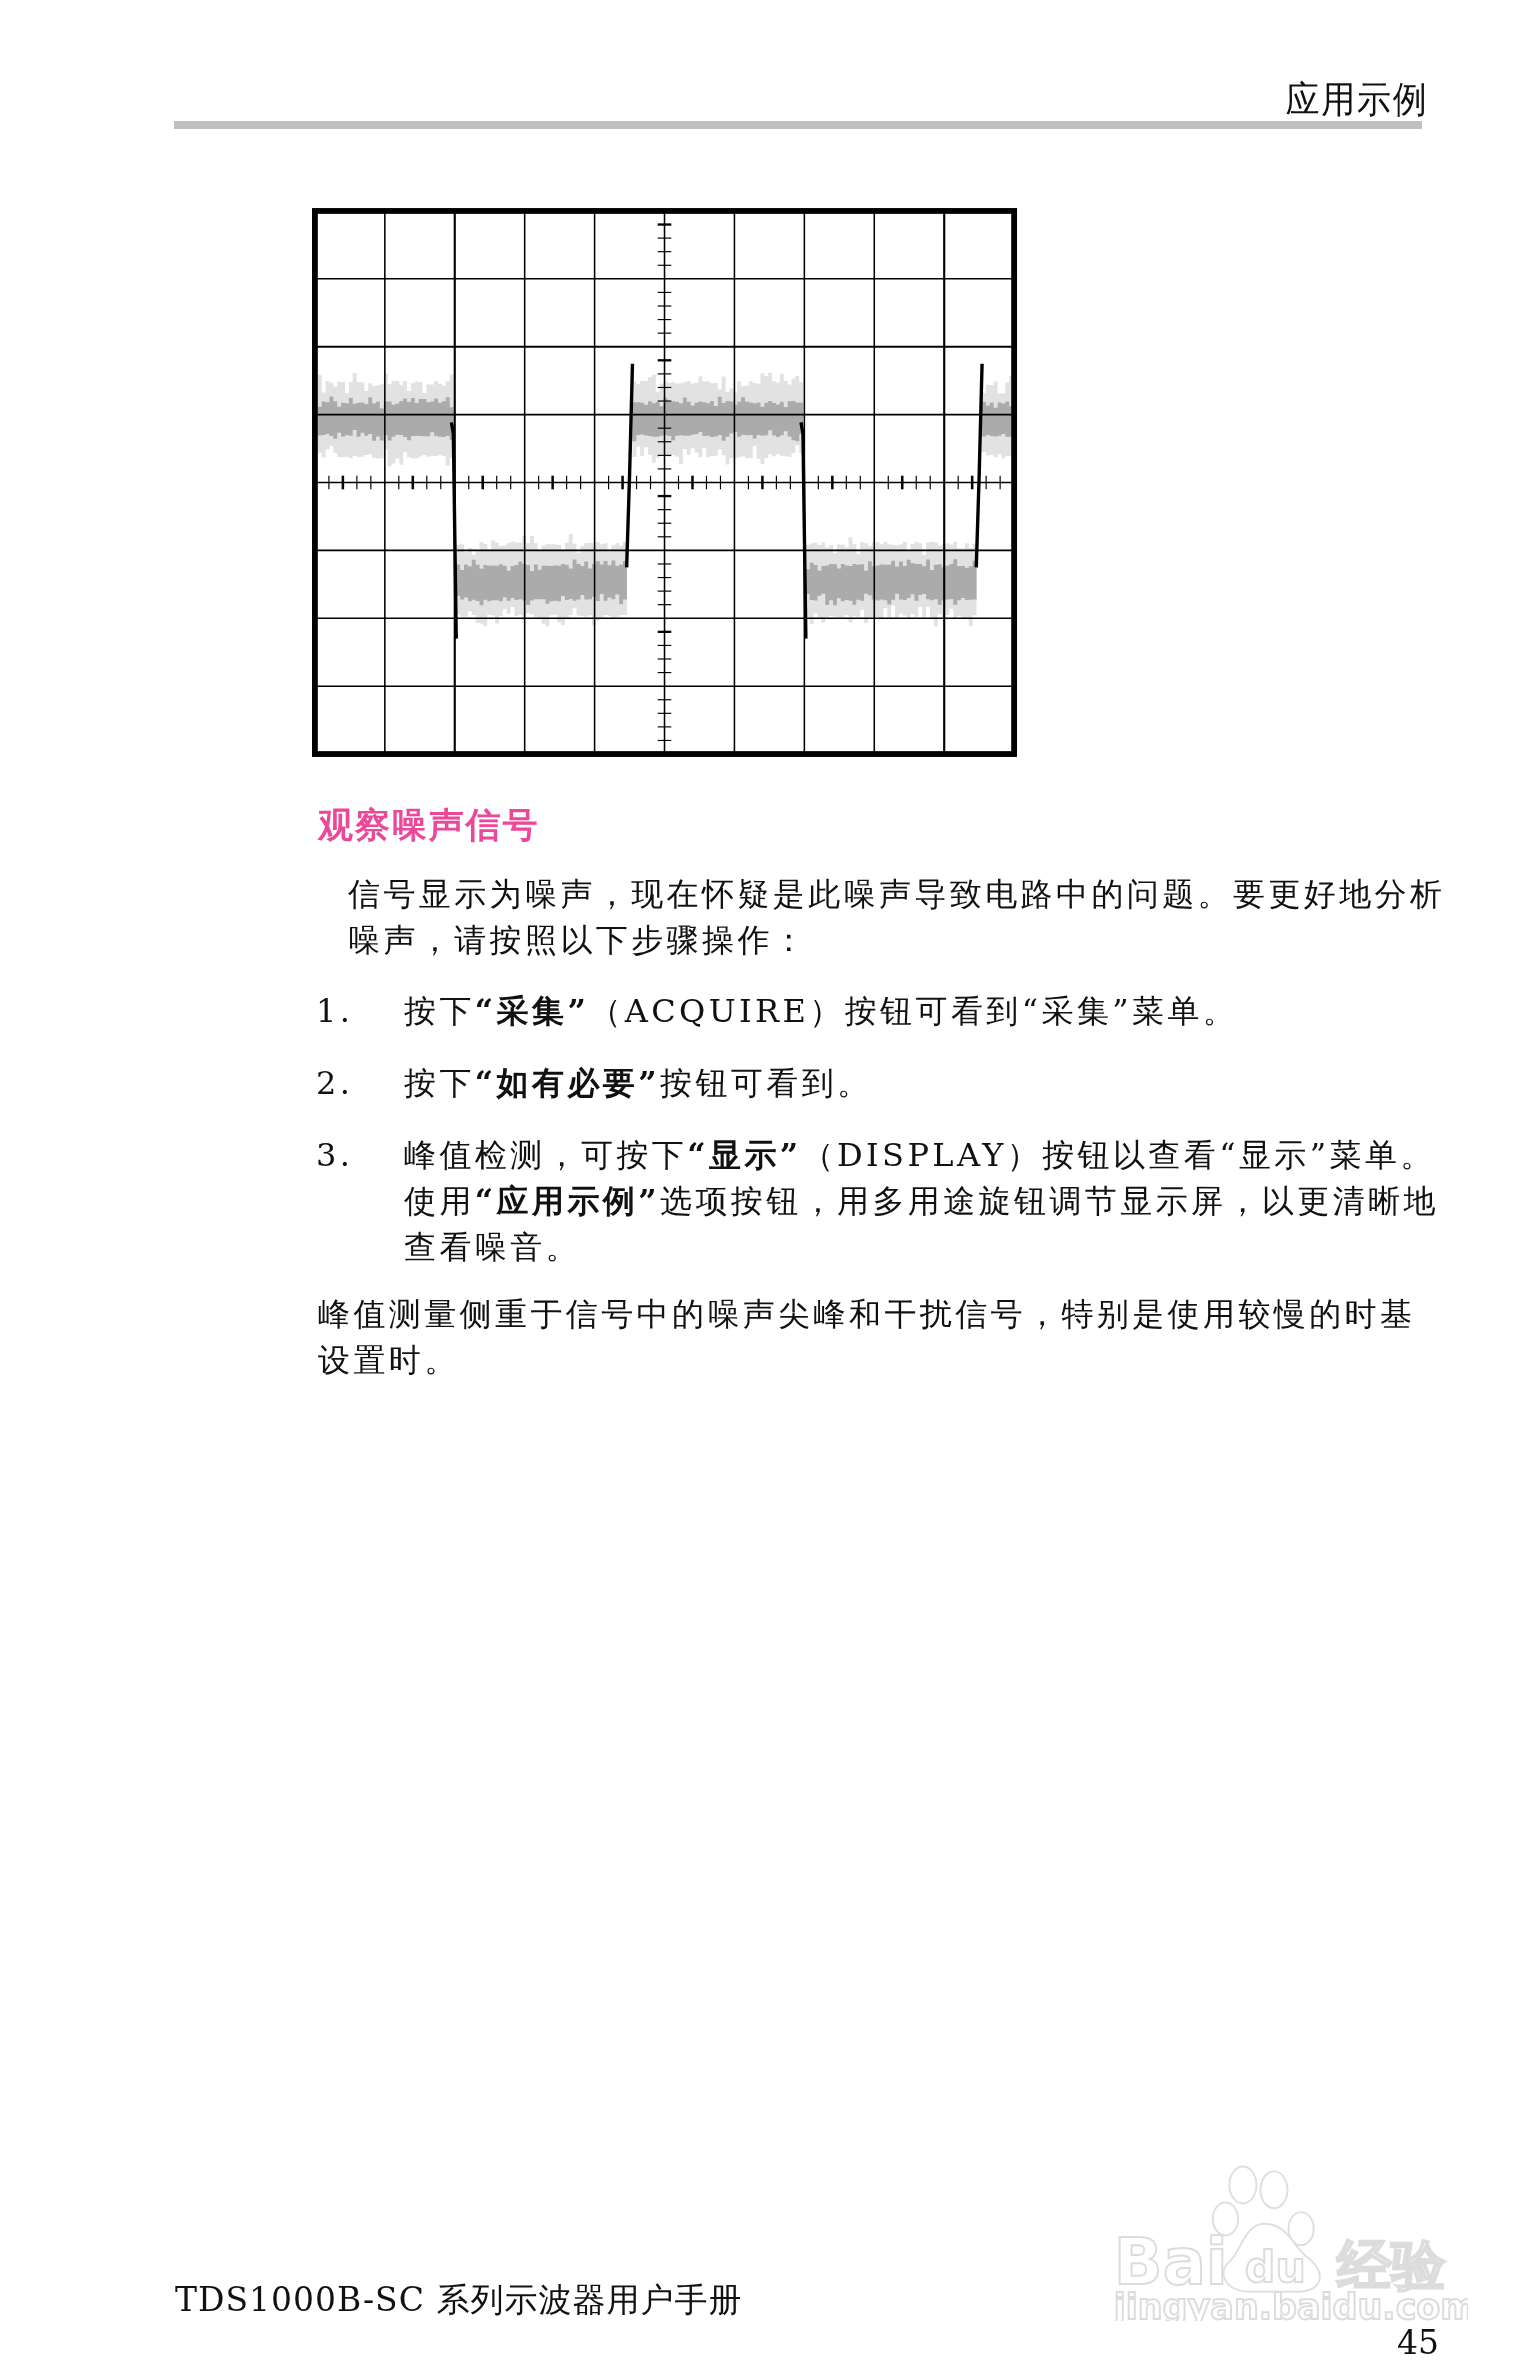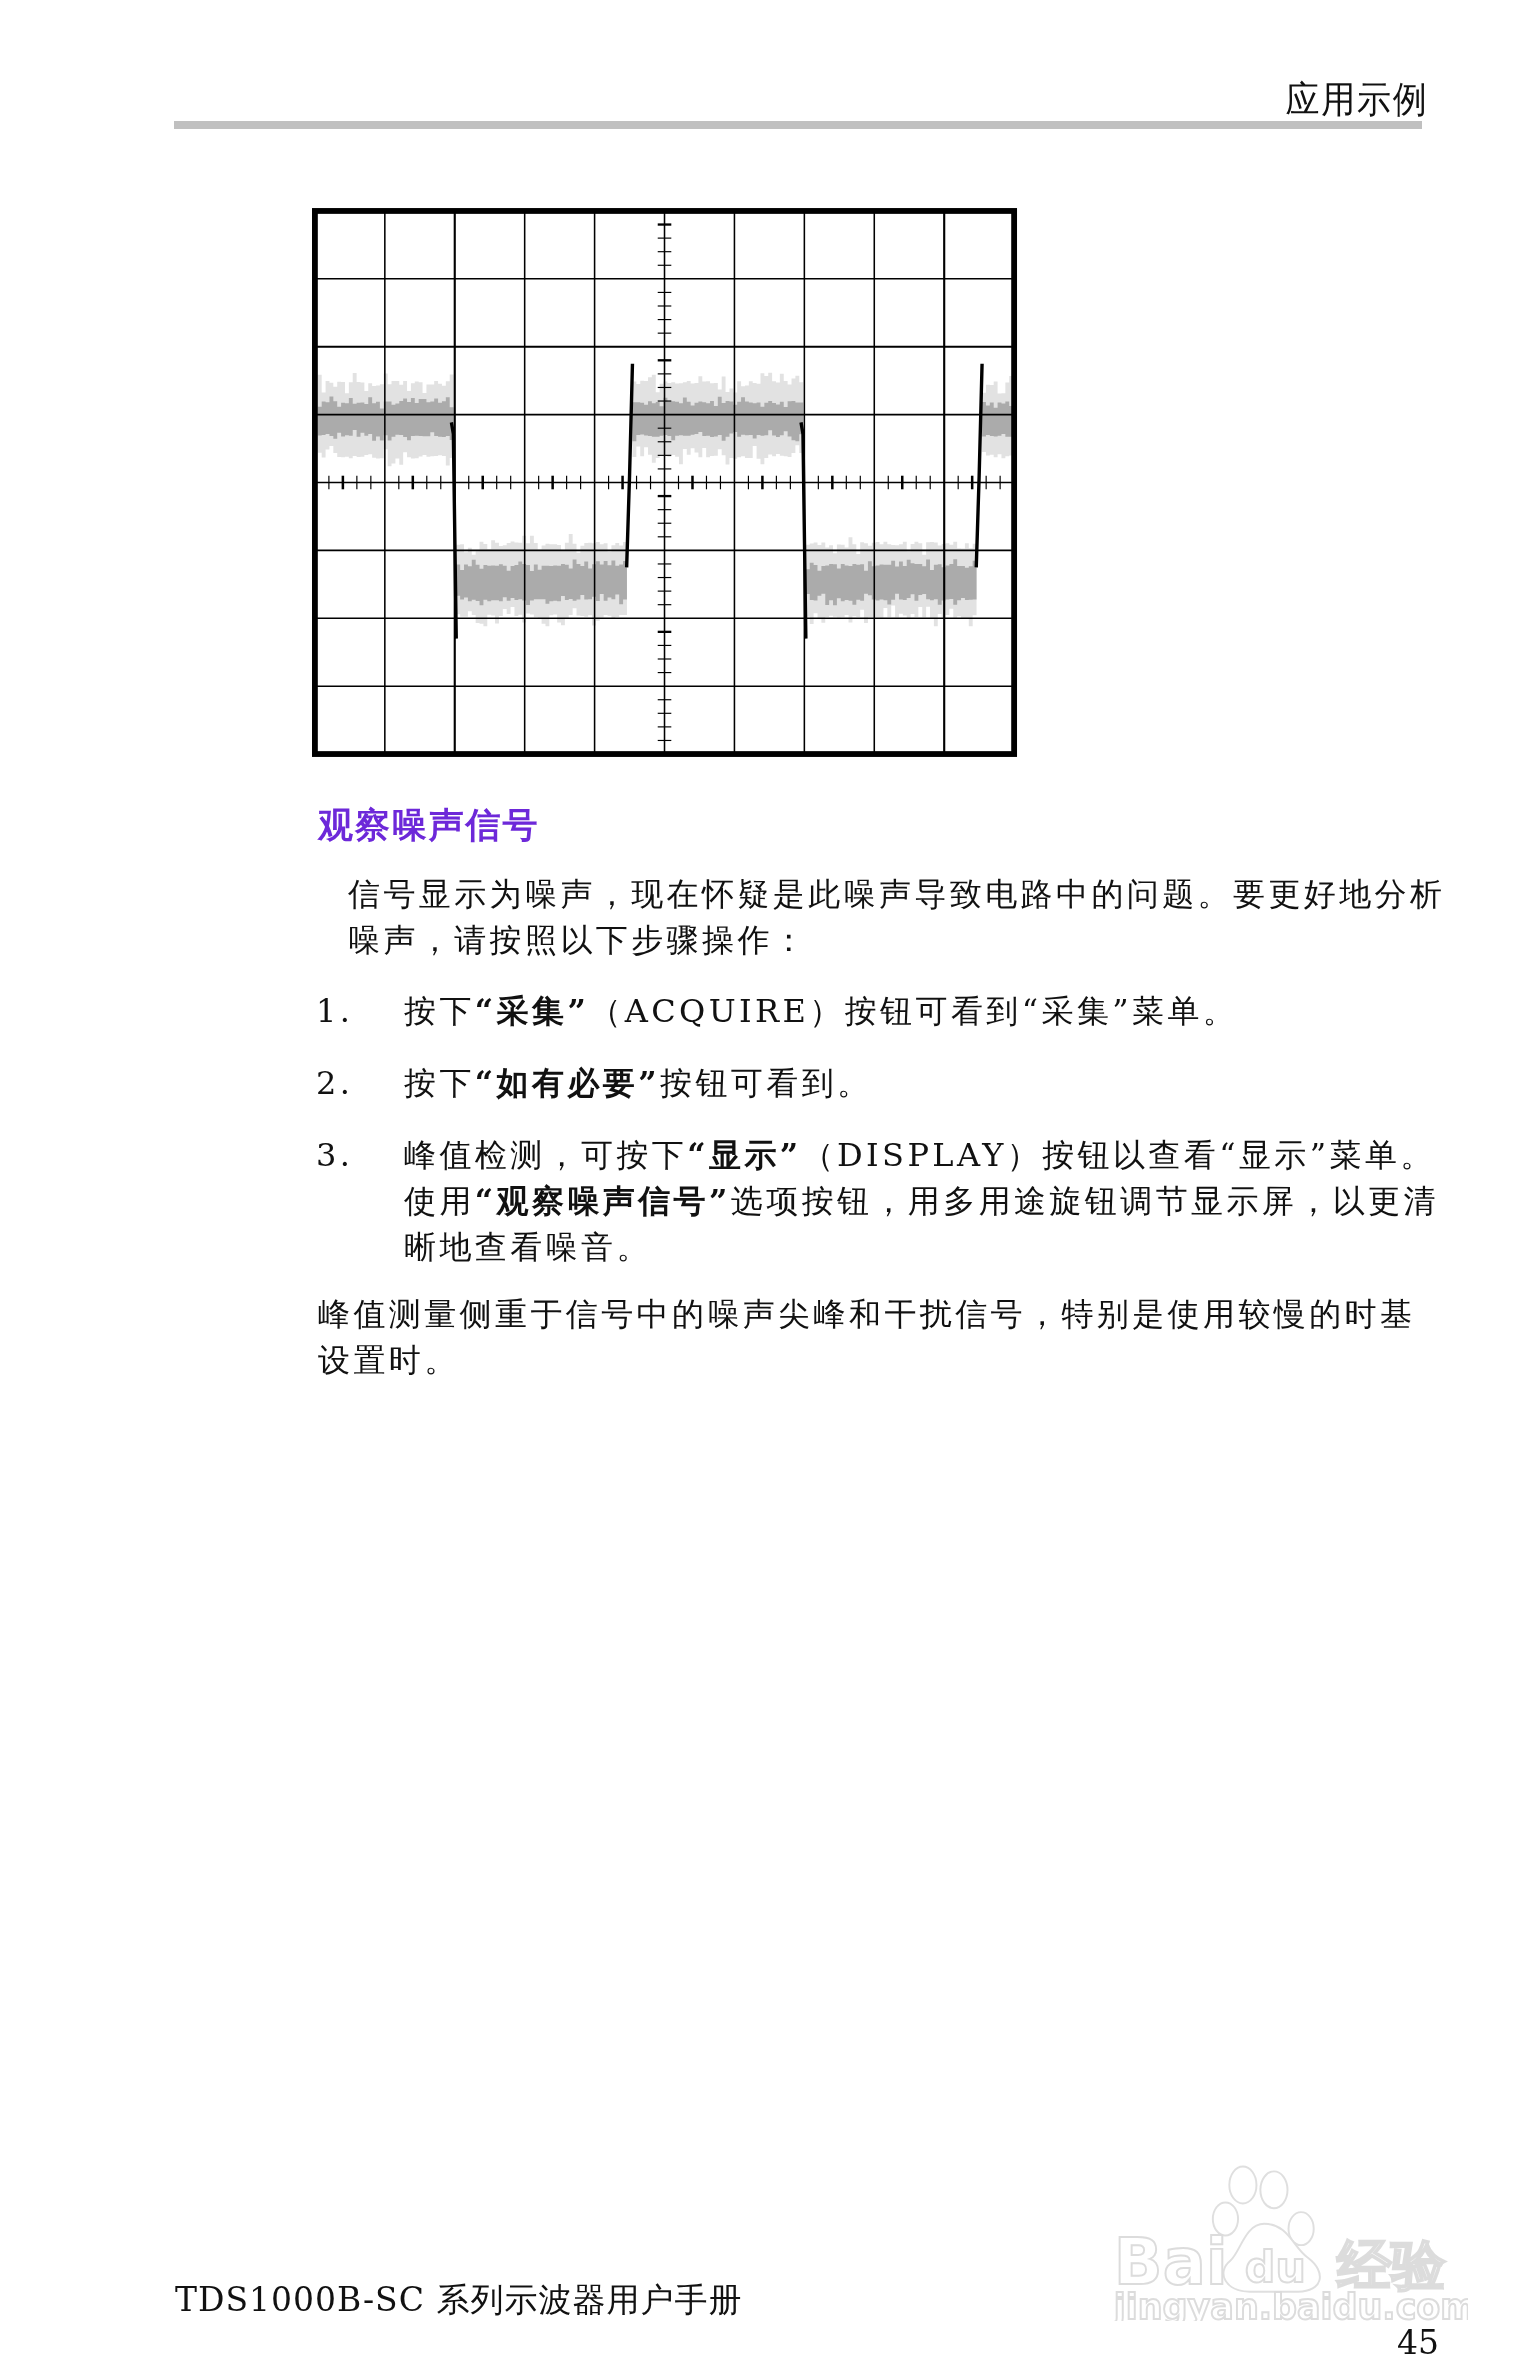--- a/index.html
+++ b/index.html
@@ -4,21 +4,21 @@
 <style>
   html, body { margin: 0; padding: 0; background: #ffffff; }
   body { width: 1537px; height: 2375px; position: relative; overflow: hidden;
          font-family: "DejaVu Serif", "Liberation Serif", serif; color: #111; }
   .abs { position: absolute; }
   .header-title { right: 108px; top: 78px; font-size: 37px; line-height: 43px; letter-spacing: 1.9px;
                   font-family: "DejaVu Serif", serif; color: #111; transform: scaleX(0.92); transform-origin: right; }
   .header-rule { left: 174px; top: 121px; width: 1248px; height: 7.8px; background: #c0c0c0; }
   .scope { left: 312px; top: 208px; width: 706px; height: 549px; }
   .section-heading { left: 318px; top: 803px; font-family: "DejaVu Sans", sans-serif; font-weight: bold;
-                     font-size: 35px; line-height: 45px; color: #6d28d9; letter-spacing: 1.9px; }
+                     font-size: 35px; line-height: 45px; color: #ec4899; letter-spacing: 1.9px; }
   .para { left: 318px; width: 1126px; font-size: 32px; line-height: 46px; letter-spacing: 3.4px; }
   .p1 { top: 871px; margin-left: 30px; }
   .list { left: 316px; width: 1128px; }
   .li { position: absolute; left: 0; width: 1128px; font-size: 32px; line-height: 46px; letter-spacing: 3.4px; }
   .li .num { position: absolute; left: 0; top: 0; width: 68px; }
   .li .txt { position: absolute; left: 72px; top: 0; width: 1056px; margin-left: 16px; }
   .li b { font-weight: bold; }
   .li1 { top: 988px; }
   .li2 { top: 1060px; }
   .li3 { top: 1132px; }
@@ -150,21 +150,21 @@
   <div class="li li1">
     <span class="num">1.</span>
     <span class="txt"><span>按下</span><b>“采集”</b><span>（ACQUIRE）按钮可看到“采集”菜单。</span></span>
   </div>
   <div class="li li2">
     <span class="num">2.</span>
     <span class="txt"><span>按下</span><b>“如有必要”</b><span>按钮可看到。</span></span>
   </div>
   <div class="li li3">
     <span class="num">3.</span>
-    <span class="txt"><span>峰值检测，可按下</span><b>“显示”</b><span>（DISPLAY）按钮以查看“显示”菜单。使用</span><b>“观察噪声信号”</b><span>选项按钮，用多用途旋钮调节显示屏，以更清晰地查看噪音。</span></span>
+    <span class="txt"><span>峰值检测，可按下</span><b>“显示”</b><span>（DISPLAY）按钮以查看“显示”菜单。使用</span><b>“应用示例”</b><span>选项按钮，用多用途旋钮调节显示屏，以更清晰地查看噪音。</span></span>
   </div>
 </div>
 
 <div class="abs para p2">峰值测量侧重于信号中的噪声尖峰和干扰信号，特别是使用较慢的时基设置时。</div>
 
 <div class="abs watermark">
   <svg width="359" height="175" viewBox="0 0 370 180">
     <g fill="#ffffff" stroke="#dcdcdc" stroke-width="2">
       <ellipse cx="138" cy="40" rx="14" ry="19"></ellipse>
       <ellipse cx="170" cy="45" rx="14" ry="19"></ellipse>

